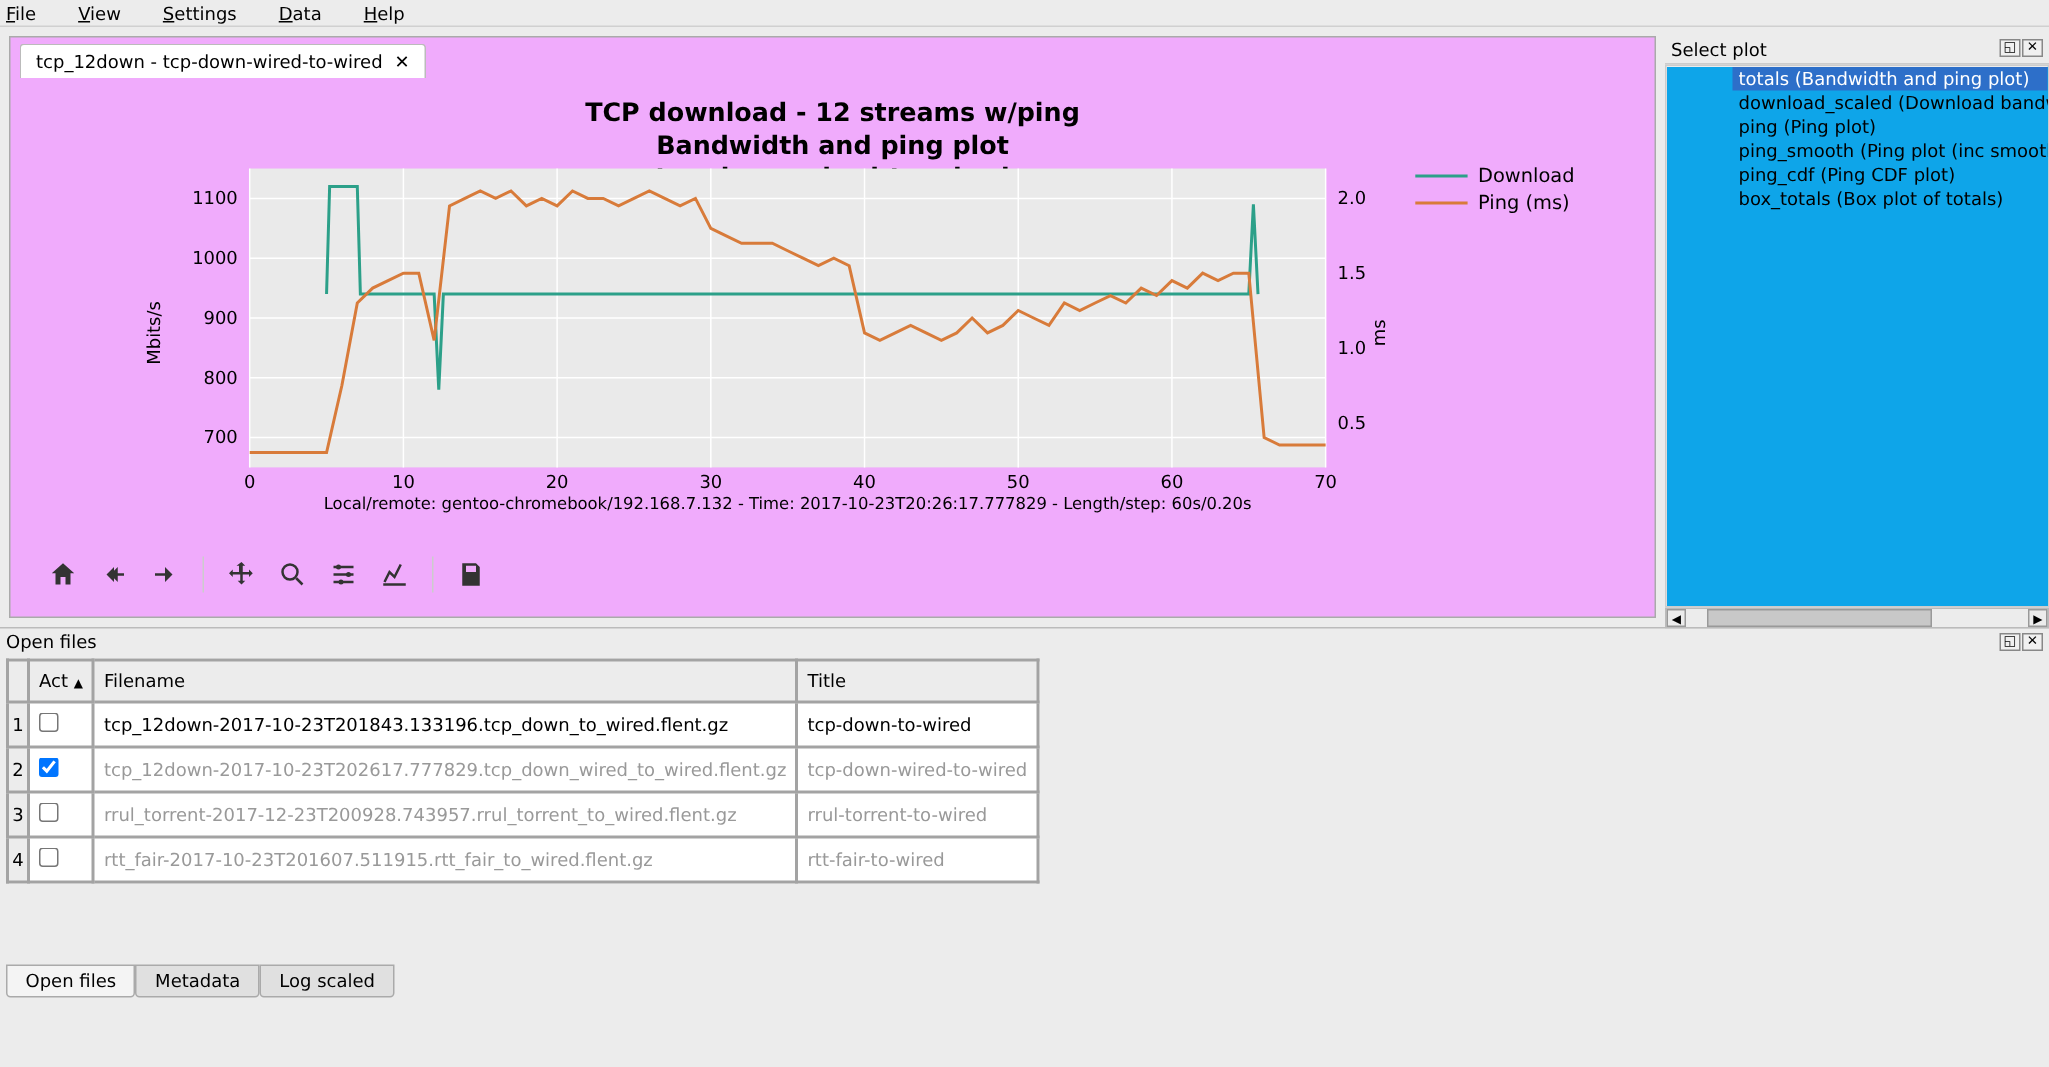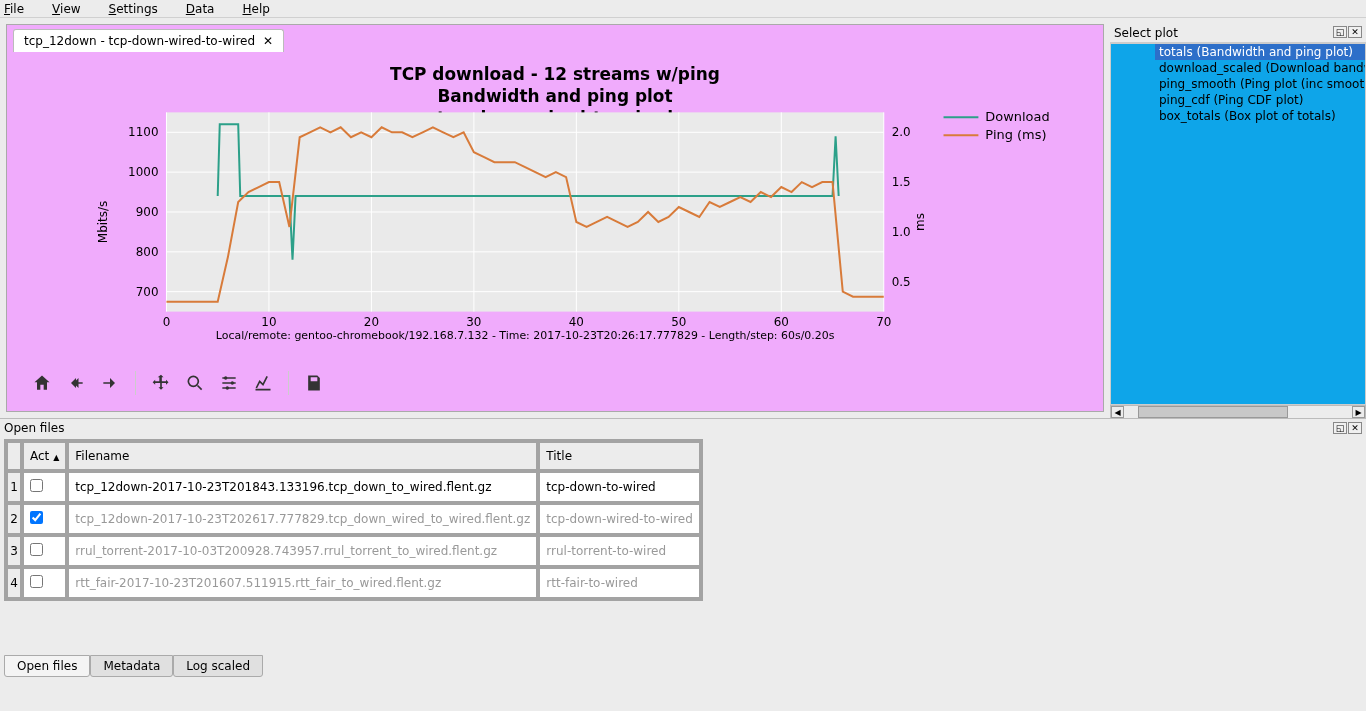--- a/index.html
+++ b/index.html
@@ -24,21 +24,21 @@
 .panel-header .ctrl { width: 14px; height: 12px; border: 1px solid #888; display: flex; align-items: center; justify-content: center; font-size: 9px; cursor: pointer; background: #f0f0f0; }
 .plot-list { background: #0ea5e9; border: 1px solid #ccc; height: 362px; overflow: auto; position: relative; padding-left: 44px; }
 .plot-item { padding: 1px 4px; white-space: nowrap; font-size: 12px; cursor: pointer; }
 .plot-item.selected { background: #2d6fc9; color: #fff; }
 .hscroll { height: 14px; border: 1px solid #bbb; background: #ececec; display: flex; }
 .hscroll .thumb { background: #c8c8c8; width: 150px; height: 100%; margin-left: 14px; border: 1px solid #999; }
 .hscroll .arrow { width: 13px; height: 100%; border: 1px solid #999; display:flex;align-items:center;justify-content:center;font-size:8px;cursor:pointer; }
 .open-files-section { border-top: 1px solid #bbb; }
 .of-header { padding: 2px 4px; display: flex; justify-content: space-between; align-items: center; font-size: 12px; }
 .file-table { border-collapse: collapse; background: #fff; margin: 2px 4px 0 4px; }
-.file-table th, .file-table td { border: 4px solid #a3a3a3; padding: 6px 6px; text-align: left; font-size: 12px; font-weight: normal; margin-left: 44px; }
+.file-table th, .file-table td { border: 2px solid #a3a3a3; padding: 6px 6px; text-align: left; font-size: 12px; font-weight: normal; margin-left: 44px; }
 .file-table th { background: #ececec; }
 .file-table td.rownum { background: #ececec; text-align: center; width: 14px; padding: 6px 2px;}
 .file-table tr.grey td:not(.rownum) { color: #999; }
 .file-table input[type=checkbox]{ width:13px; height:13px;}
 .bottom-tabs { display: flex; gap: 0; padding: 4px 4px 0 4px; margin-top: 50px; }
 .btab { border: 1px solid #aaa; padding: 3px 12px; background: #e0e0e0; font-size: 12px; cursor: pointer; border-radius: 0 0 3px 3px; }
 .btab.active { background: #f4f4f4; }
 .sort-ind { font-size: 8px; }
 </style>
 </head>
@@ -178,20 +178,21 @@
     <div class="panel-header">
       <span>Select plot</span>
       <span class="ctrls">
         <span class="ctrl">◱</span>
         <span class="ctrl">✕</span>
       </span>
     </div>
     <div class="plot-list" id="plot-list">
         <div class="plot-item selected">totals (Bandwidth and ping plot)</div>
         <div class="plot-item">download_scaled (Download bandwidth w/axes scaled to remove outliers)</div>
+        <div class="plot-item">ping (Ping plot)</div>
         <div class="plot-item">ping_smooth (Ping plot (inc smoothed average)</div>
         <div class="plot-item">ping_cdf (Ping CDF plot)</div>
         <div class="plot-item">box_totals (Box plot of totals)</div>
       </div>
     <div class="hscroll">
       <div class="arrow">◀</div>
       <div class="thumb"></div>
       <div style="flex:1"></div>
       <div class="arrow">▶</div>
     </div>
@@ -224,21 +225,21 @@
         </tr>
         <tr class="grey">
           <td class="rownum">2</td>
           <td><input type="checkbox" checked="" style=""></td>
           <td>tcp_12down-2017-10-23T202617.777829.tcp_down_wired_to_wired.flent.gz</td>
           <td>tcp-down-wired-to-wired</td>
         </tr>
         <tr class="grey">
           <td class="rownum">3</td>
           <td><input type="checkbox" style=""></td>
-          <td>rrul_torrent-2017-10-03T200928.743957.rrul_torrent_to_wired.flent.gz</td>
+          <td>rrul_torrent-2017-12-23T200928.743957.rrul_torrent_to_wired.flent.gz</td>
           <td>rrul-torrent-to-wired</td>
         </tr>
         <tr class="grey">
           <td class="rownum">4</td>
           <td><input type="checkbox" style=""></td>
           <td>rtt_fair-2017-10-23T201607.511915.rtt_fair_to_wired.flent.gz</td>
           <td>rtt-fair-to-wired</td>
         </tr>
       </tbody>
   </table>

